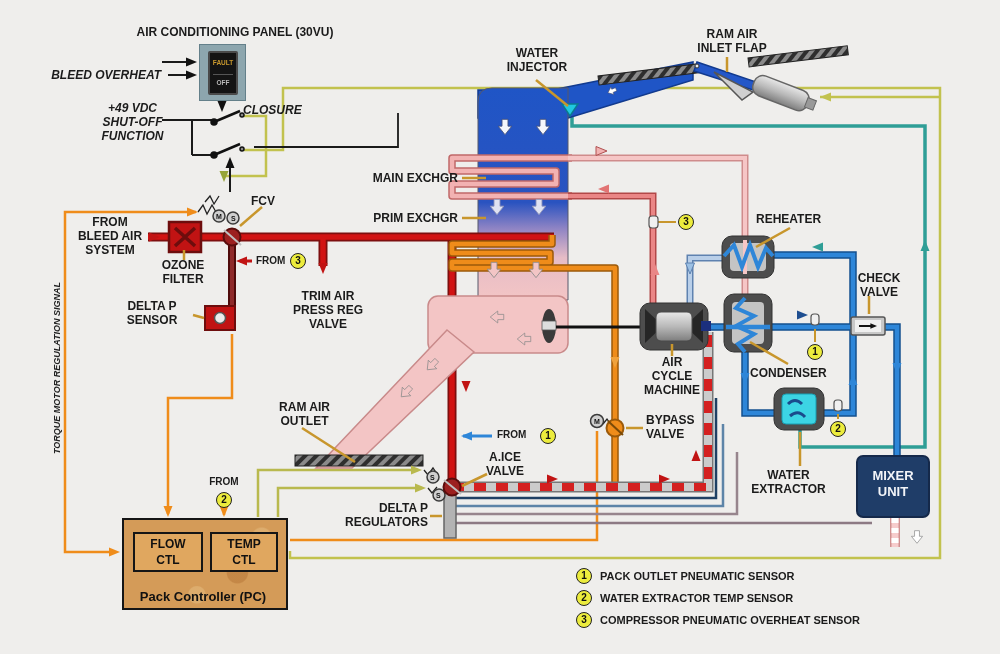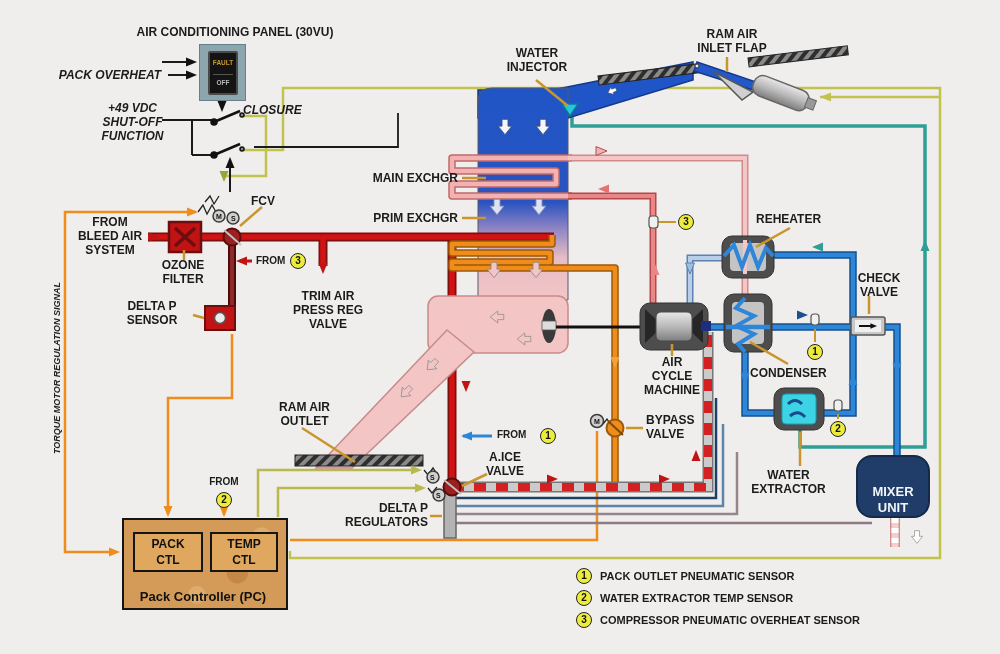--- a/index.html
+++ b/index.html
@@ -21,22 +21,22 @@
   .panel .btn .o{display:block;margin-top:8px;font-weight:bold;font-size:6.5px;color:#b9b9b9;border-top:1px solid #555;padding-top:4px;width:20px;margin-left:3px;}
   .pc{position:absolute;left:122px;top:518px;width:166px;height:92px;background:#d49b58;
       background-image:radial-gradient(circle at 25% 30%, rgba(160,90,30,.35) 0 6%, transparent 7%),
                        radial-gradient(circle at 70% 60%, rgba(160,90,30,.3) 0 8%, transparent 9%),
                        radial-gradient(circle at 45% 85%, rgba(230,190,130,.5) 0 7%, transparent 8%),
                        radial-gradient(circle at 85% 20%, rgba(230,190,130,.5) 0 6%, transparent 7%);
       border:2px solid #151515;box-sizing:border-box;}
   .pc .sub{position:absolute;width:70px;height:40px;background:#e0a75f;border:2px solid #151515;box-sizing:border-box;
            font-weight:bold;font-size:12px;line-height:1.3;text-align:center;color:#111;white-space:pre-line;padding-top:3px;}
   .pc .t{position:absolute;left:0;right:4px;bottom:4px;text-align:center;font-weight:bold;font-size:13px;color:#111;}
-  .mixer{position:absolute;left:856px;top:455px;width:74px;height:63px;background:#1f3d68;border:2px solid #15294a;border-radius:16px;
-         box-sizing:border-box;color:#f2f4f8;font-weight:bold;font-size:13px;line-height:1.25;text-align:center;padding-top:27px;white-space:pre-line;}
+  .mixer{position:absolute;left:856px;top:455px;width:74px;height:63px;background:#1f3d68;border:2px solid #15294a;border-radius:7px;
+         box-sizing:border-box;color:#f2f4f8;font-weight:bold;font-size:13px;line-height:1.25;text-align:center;padding-top:11px;white-space:pre-line;}
   .rot{position:absolute;left:-38px;top:363px;width:190px;text-align:center;font-weight:bold;font-style:italic;font-size:9px;color:#222;
        transform:rotate(-90deg);}
 </style>
 </head>
 <body>
 
 <div class="stage">
 
 <svg width="1000" height="654" viewBox="0 0 1000 654">
   <defs>
@@ -325,21 +325,21 @@
     <use href="#oarr" transform="translate(497,317) rotate(90) scale(0.75)" fill="#f3c5c5" stroke="#8a8a8a" stroke-width="1"></use>
     <use href="#oarr" transform="translate(524,339) rotate(90) scale(0.75)" fill="#f3c5c5" stroke="#8a8a8a" stroke-width="1"></use>
     <use href="#oarr" transform="translate(432,365) rotate(45) scale(0.75)" fill="#f3c5c5" stroke="#8a8a8a" stroke-width="1"></use>
     <use href="#oarr" transform="translate(406,392) rotate(45) scale(0.75)" fill="#f3c5c5" stroke="#8a8a8a" stroke-width="1"></use>
     <use href="#oarr" transform="translate(612,91) rotate(67) scale(0.5)" fill="#fff" stroke="#44507a" stroke-width="1.2"></use>
     <use href="#oarr" transform="translate(917,537) scale(0.7)" fill="#fff" stroke="#999" stroke-width="1.2"></use>
   </g>
 </svg>
 
 <div class="lbl c" style="left:110px;top:25px;width:250px">AIR CONDITIONING PANEL (30VU)</div>
-<div class="lbl r it" style="left:23px;top:68px;width:138px">PACK OVERHEAT</div>
+<div class="lbl r it" style="left:23px;top:68px;width:138px">BLEED OVERHEAT</div>
 <div class="lbl c it" style="left:80px;top:101px;width:105px">+49 VDC
 SHUT-OFF
 FUNCTION</div>
 <div class="lbl it" style="left:243px;top:103px">CLOSURE</div>
 <div class="lbl c" style="left:487px;top:46px;width:100px">WATER
 INJECTOR</div>
 <div class="lbl c" style="left:672px;top:27px;width:120px">RAM AIR
 INLET FLAP</div>
 <div class="lbl r" style="left:336px;top:171px;width:122px">MAIN EXCHGR</div>
 <div class="lbl r" style="left:336px;top:211px;width:122px">PRIM EXCHGR</div>
@@ -390,21 +390,21 @@
 <span class="tiny" style="left:594px;top:418px">M</span>
 
 <div class="panel">
   <div class="btn">
     <span class="f">FAULT</span>
     <span class="o">OFF</span>
   </div>
 </div>
 
 <div class="pc">
-  <div class="sub" style="left:9px;top:12px">PACK
+  <div class="sub" style="left:9px;top:12px">FLOW
 CTL</div>
   <div class="sub" style="left:86px;top:12px;width:68px">TEMP
 CTL</div>
   <div class="t">Pack Controller (PC)</div>
 </div>
 
 <div class="mixer">MIXER
 UNIT</div>
 
 <div class="legend-row" style="left:576px;top:568px">

